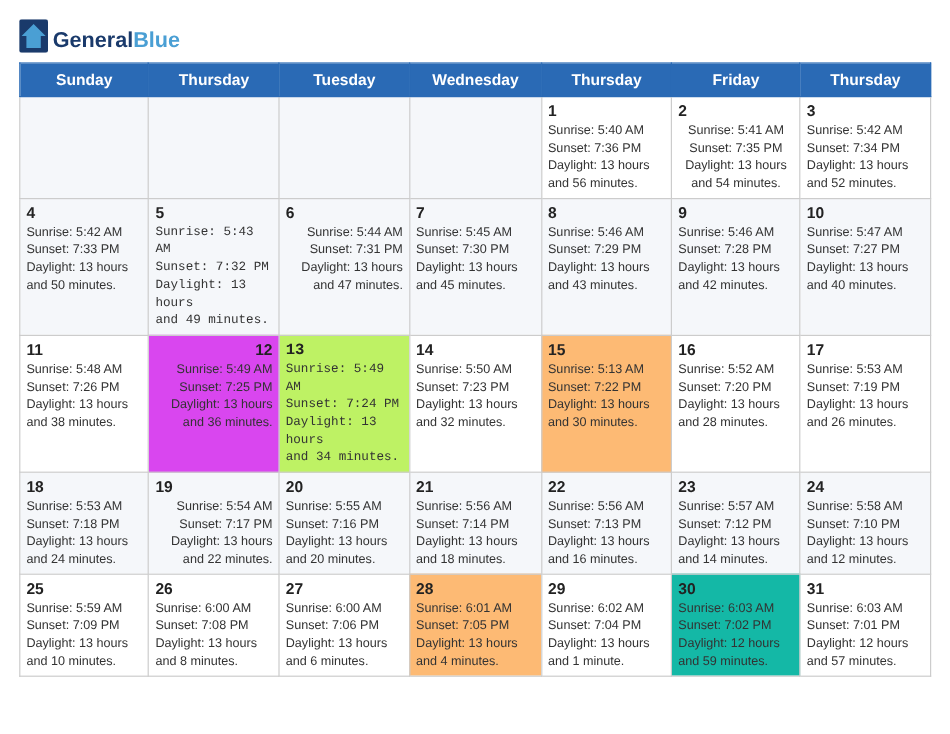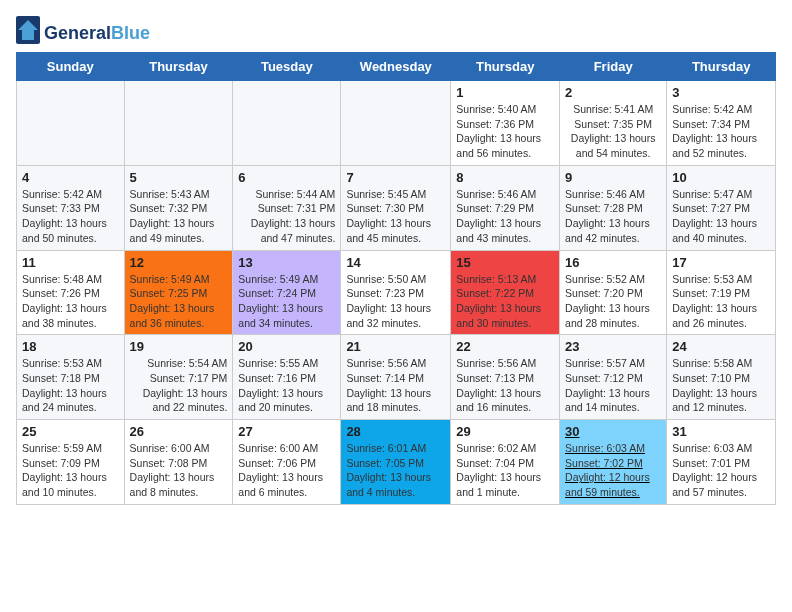--- a/index.html
+++ b/index.html
@@ -144,21 +144,21 @@
       <tr>
         <td style="background: rgb(245, 247, 250);">
           <span class="day-number">4</span>
           <div class="day-info" style="white-space: pre-line;">Sunrise: 5:42 AM
 Sunset: 7:33 PM
 Daylight: 13 hours
 and 50 minutes.</div>
         </td>
         <td style="background: rgb(245, 247, 250);">
           <span class="day-number">5</span>
-          <div class="day-info" style="white-space: pre-line;">Sunrise: 5:43 AM
+          <div class="day-info" style="white-space: pre-line; font-family: Liberation Mono, monospace;">Sunrise: 5:43 AM
 Sunset: 7:32 PM
 Daylight: 13 hours
 and 49 minutes.</div>
         </td>
         <td style="background: rgb(245, 247, 250);">
           <span class="day-number">6</span>
           <div class="day-info" style="white-space: pre-line; text-align: right;">Sunrise: 5:44 AM
 Sunset: 7:31 PM
 Daylight: 13 hours
 and 47 minutes.</div>
@@ -193,42 +193,42 @@
         </td>
       </tr>
       <tr>
         <td style="background: rgb(255, 255, 255);">
           <span class="day-number">11</span>
           <div class="day-info" style="white-space: pre-line;">Sunrise: 5:48 AM
 Sunset: 7:26 PM
 Daylight: 13 hours
 and 38 minutes.</div>
         </td>
-        <td style="background: #f97316;">
+        <td style="background: #d946ef; text-align: right;">
           <span class="day-number">12</span>
           <div class="day-info" style="white-space: pre-line;">Sunrise: 5:49 AM
 Sunset: 7:25 PM
 Daylight: 13 hours
 and 36 minutes.</div>
         </td>
-        <td style="background: #c4b5fd;">
+        <td style="background: #bef264; font-family: Liberation Mono, monospace;">
           <span class="day-number">13</span>
           <div class="day-info" style="white-space: pre-line;">Sunrise: 5:49 AM
 Sunset: 7:24 PM
 Daylight: 13 hours
 and 34 minutes.</div>
         </td>
         <td style="background: rgb(255, 255, 255);">
           <span class="day-number">14</span>
           <div class="day-info" style="white-space: pre-line;">Sunrise: 5:50 AM
 Sunset: 7:23 PM
 Daylight: 13 hours
 and 32 minutes.</div>
         </td>
-        <td style="background: #ef4444; margin-left: 29px;">
+        <td style="background: #fdba74; margin-left: 29px;">
           <span class="day-number">15</span>
           <div class="day-info" style="white-space: pre-line;">Sunrise: 5:13 AM
 Sunset: 7:22 PM
 Daylight: 13 hours
 and 30 minutes.</div>
         </td>
         <td style="background: rgb(255, 255, 255);">
           <span class="day-number">16</span>
           <div class="day-info" style="white-space: pre-line;">Sunrise: 5:52 AM
 Sunset: 7:20 PM
@@ -309,35 +309,35 @@
 Daylight: 13 hours
 and 8 minutes.</div>
         </td>
         <td style="background: rgb(255, 255, 255); margin-top: 36px;">
           <span class="day-number">27</span>
           <div class="day-info" style="white-space: pre-line;">Sunrise: 6:00 AM
 Sunset: 7:06 PM
 Daylight: 13 hours
 and 6 minutes.</div>
         </td>
-        <td style="background: #0ea5e9;">
+        <td style="background: #fdba74;">
           <span class="day-number">28</span>
           <div class="day-info" style="white-space: pre-line;">Sunrise: 6:01 AM
 Sunset: 7:05 PM
 Daylight: 13 hours
 and 4 minutes.</div>
         </td>
         <td style="background: rgb(255, 255, 255);">
           <span class="day-number">29</span>
           <div class="day-info" style="white-space: pre-line;">Sunrise: 6:02 AM
 Sunset: 7:04 PM
 Daylight: 13 hours
 and 1 minute.</div>
         </td>
-        <td style="background: #7dd3fc; text-decoration: underline;">
+        <td style="background: #14b8a6;">
           <span class="day-number">30</span>
           <div class="day-info" style="white-space: pre-line;">Sunrise: 6:03 AM
 Sunset: 7:02 PM
 Daylight: 12 hours
 and 59 minutes.</div>
         </td>
         <td style="background: rgb(255, 255, 255);">
           <span class="day-number">31</span>
           <div class="day-info" style="white-space: pre-line;">Sunrise: 6:03 AM
 Sunset: 7:01 PM

